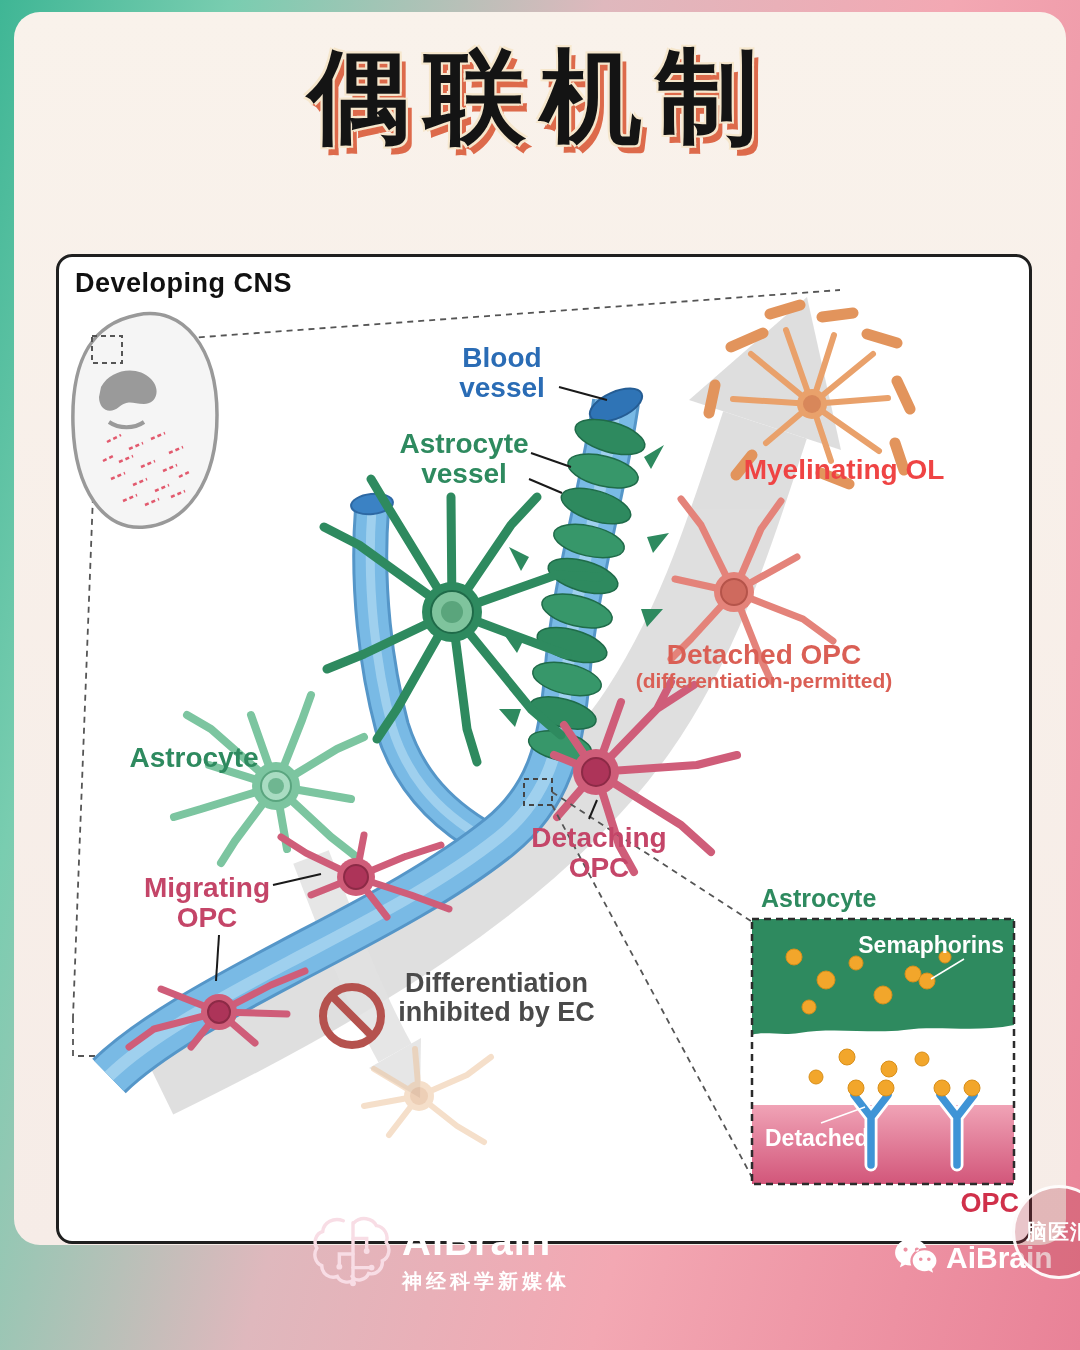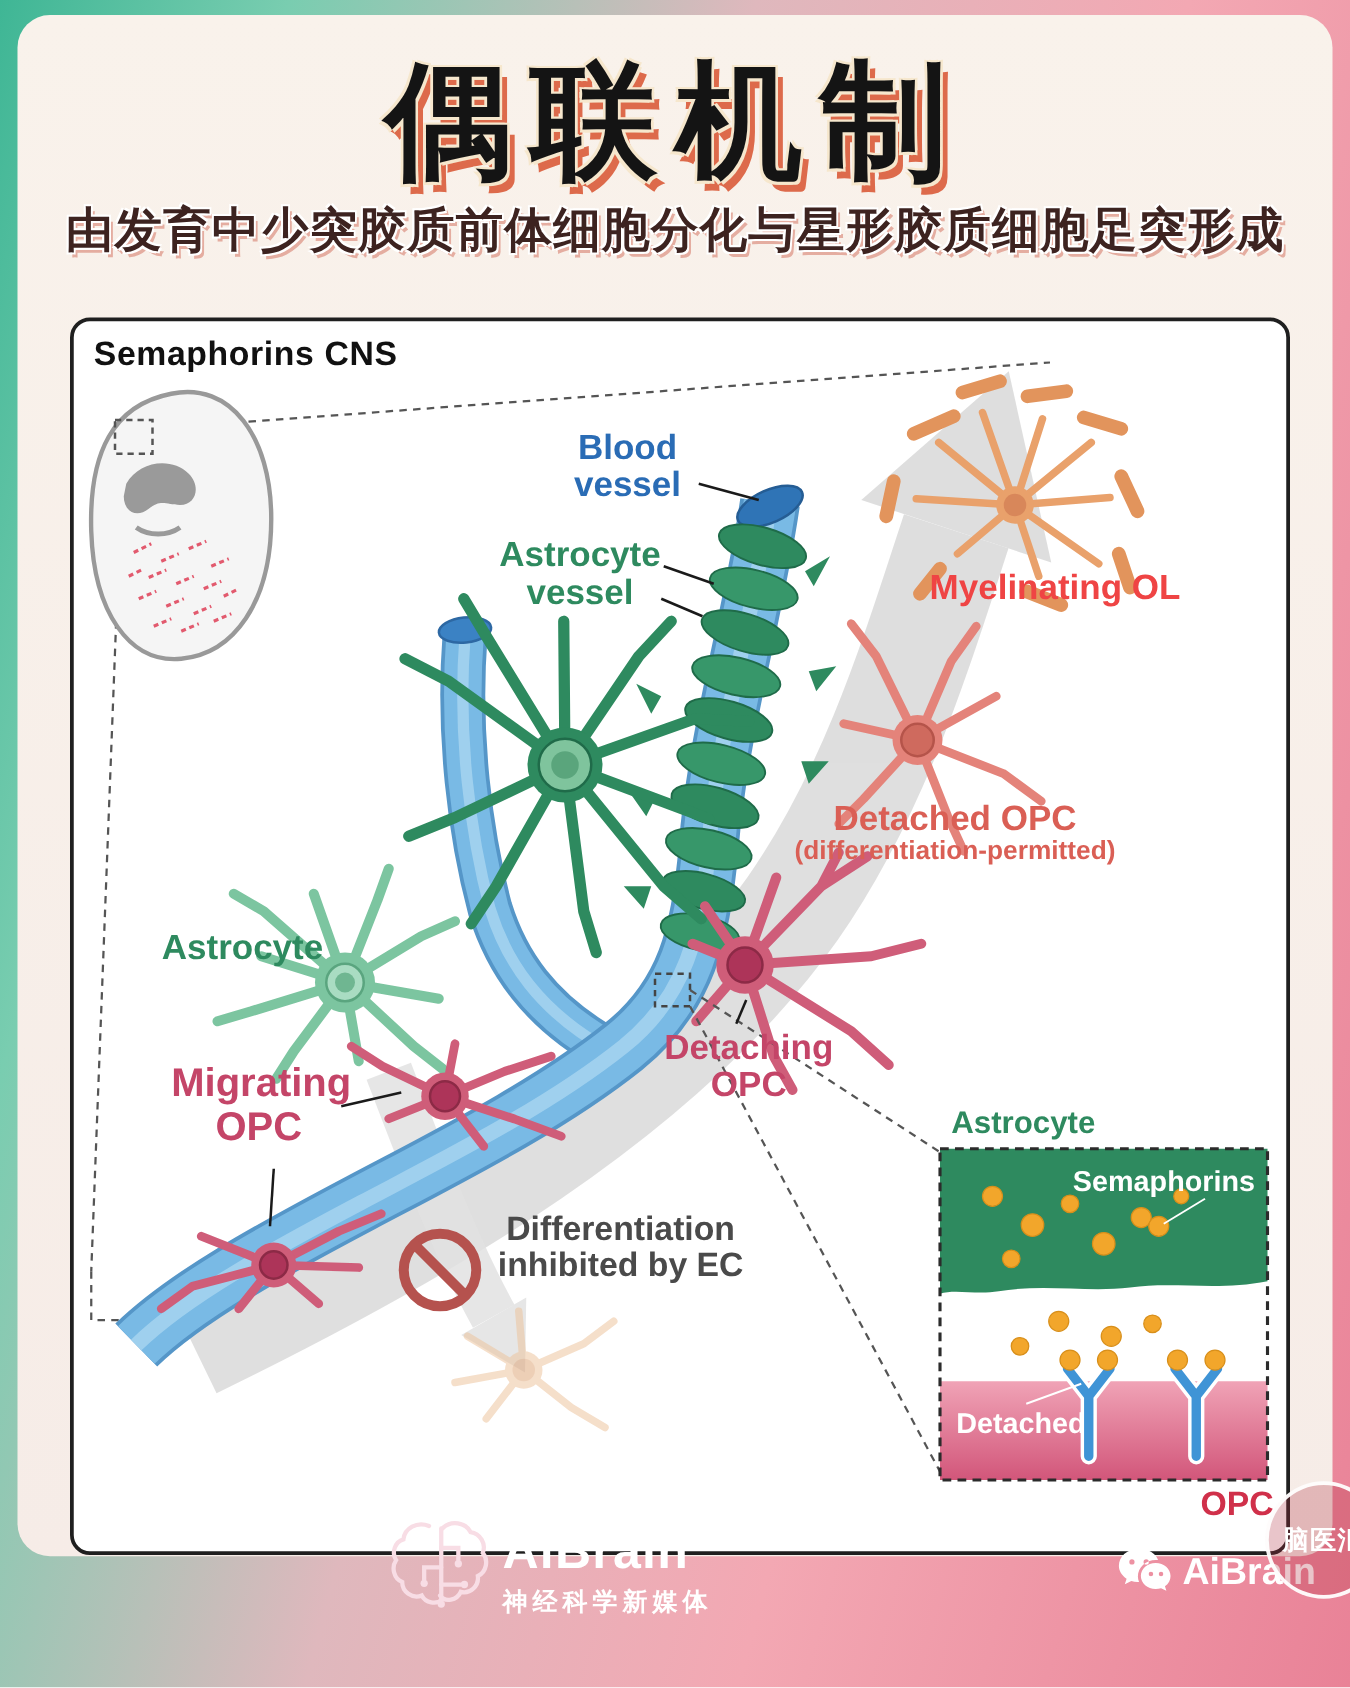--- a/index.html
+++ b/index.html
@@ -47,21 +47,20 @@
     display:flex;align-items:center;justify-content:center;
     font-size:21px;font-weight:800;letter-spacing:1px;color:#fff;
   }
 </style>
 </head>
 <body>
 
 <div class="page">
   <div class="inner">
     <div class="title">偶联机制</div>
-    <div class="subtitle">由发育中少突胶质前体细胞分化与星形胶质细胞足突形成</div>
 
     <div class="figure">
       <svg class="fig-svg" viewBox="0 0 970 984">
 
         <g opacity="0.92">
           <path d="M 95 818 C 280 728 470 618 575 470 C 640 377 672 272 706 168" fill="none" stroke="#dcdcdc" stroke-width="88"></path>
           <polygon points="630,143 782,193 748,40" fill="#dcdcdc"></polygon>
         </g>
 
         <g opacity="0.85">
@@ -211,21 +210,21 @@
           <line x1="500" y1="130" x2="548" y2="143"></line>
           <line x1="472" y1="196" x2="512" y2="210"></line>
           <line x1="470" y1="222" x2="503" y2="236"></line>
           <line x1="214" y1="628" x2="262" y2="617"></line>
           <line x1="160" y1="678" x2="157" y2="724"></line>
           <line x1="530" y1="562" x2="538" y2="543"></line>
         </g>
       </svg>
 
       <div class="lbl c-black" style="left:16px;top:12px;width:260px;text-align:left;font-size:27px;letter-spacing:.5px">
-          <span>Semaphorins CNS</span>
+          <span>Developing CNS</span>
         </div>
 
       <div class="lbl c-blue" style="left:368px;top:86px;width:150px;font-size:28px">
         <span>Blood</span>
           <span>vessel</span>
       </div>
 
       <div class="lbl c-green" style="left:330px;top:172px;width:150px;font-size:28px">
         <span>Astrocyte</span>
           <span>vessel</span>
@@ -242,21 +241,21 @@
 
       <div class="lbl c-green" style="left:50px;top:486px;width:170px;font-size:28px">
           <span>Astrocyte</span>
         </div>
 
       <div class="lbl c-crimson" style="left:465px;top:566px;width:150px;font-size:28px">
         <span>Detaching</span>
           <span>OPC</span>
       </div>
 
-      <div class="lbl c-crimson" style="left:78px;top:592px;width:140px;font-size:32px">
+      <div class="lbl c-crimson" style="left:78px;top:616px;width:140px;font-size:28px">
         <span>Migrating</span>
           <span>OPC</span>
       </div>
 
       <div class="lbl c-gray" style="left:330px;top:712px;width:215px;font-size:27px">
         <span>Differentiation</span>
           <span>inhibited by EC</span>
       </div>
 
       <div class="lbl c-green" style="left:702px;top:628px;width:140px;text-align:left;font-size:25px">

